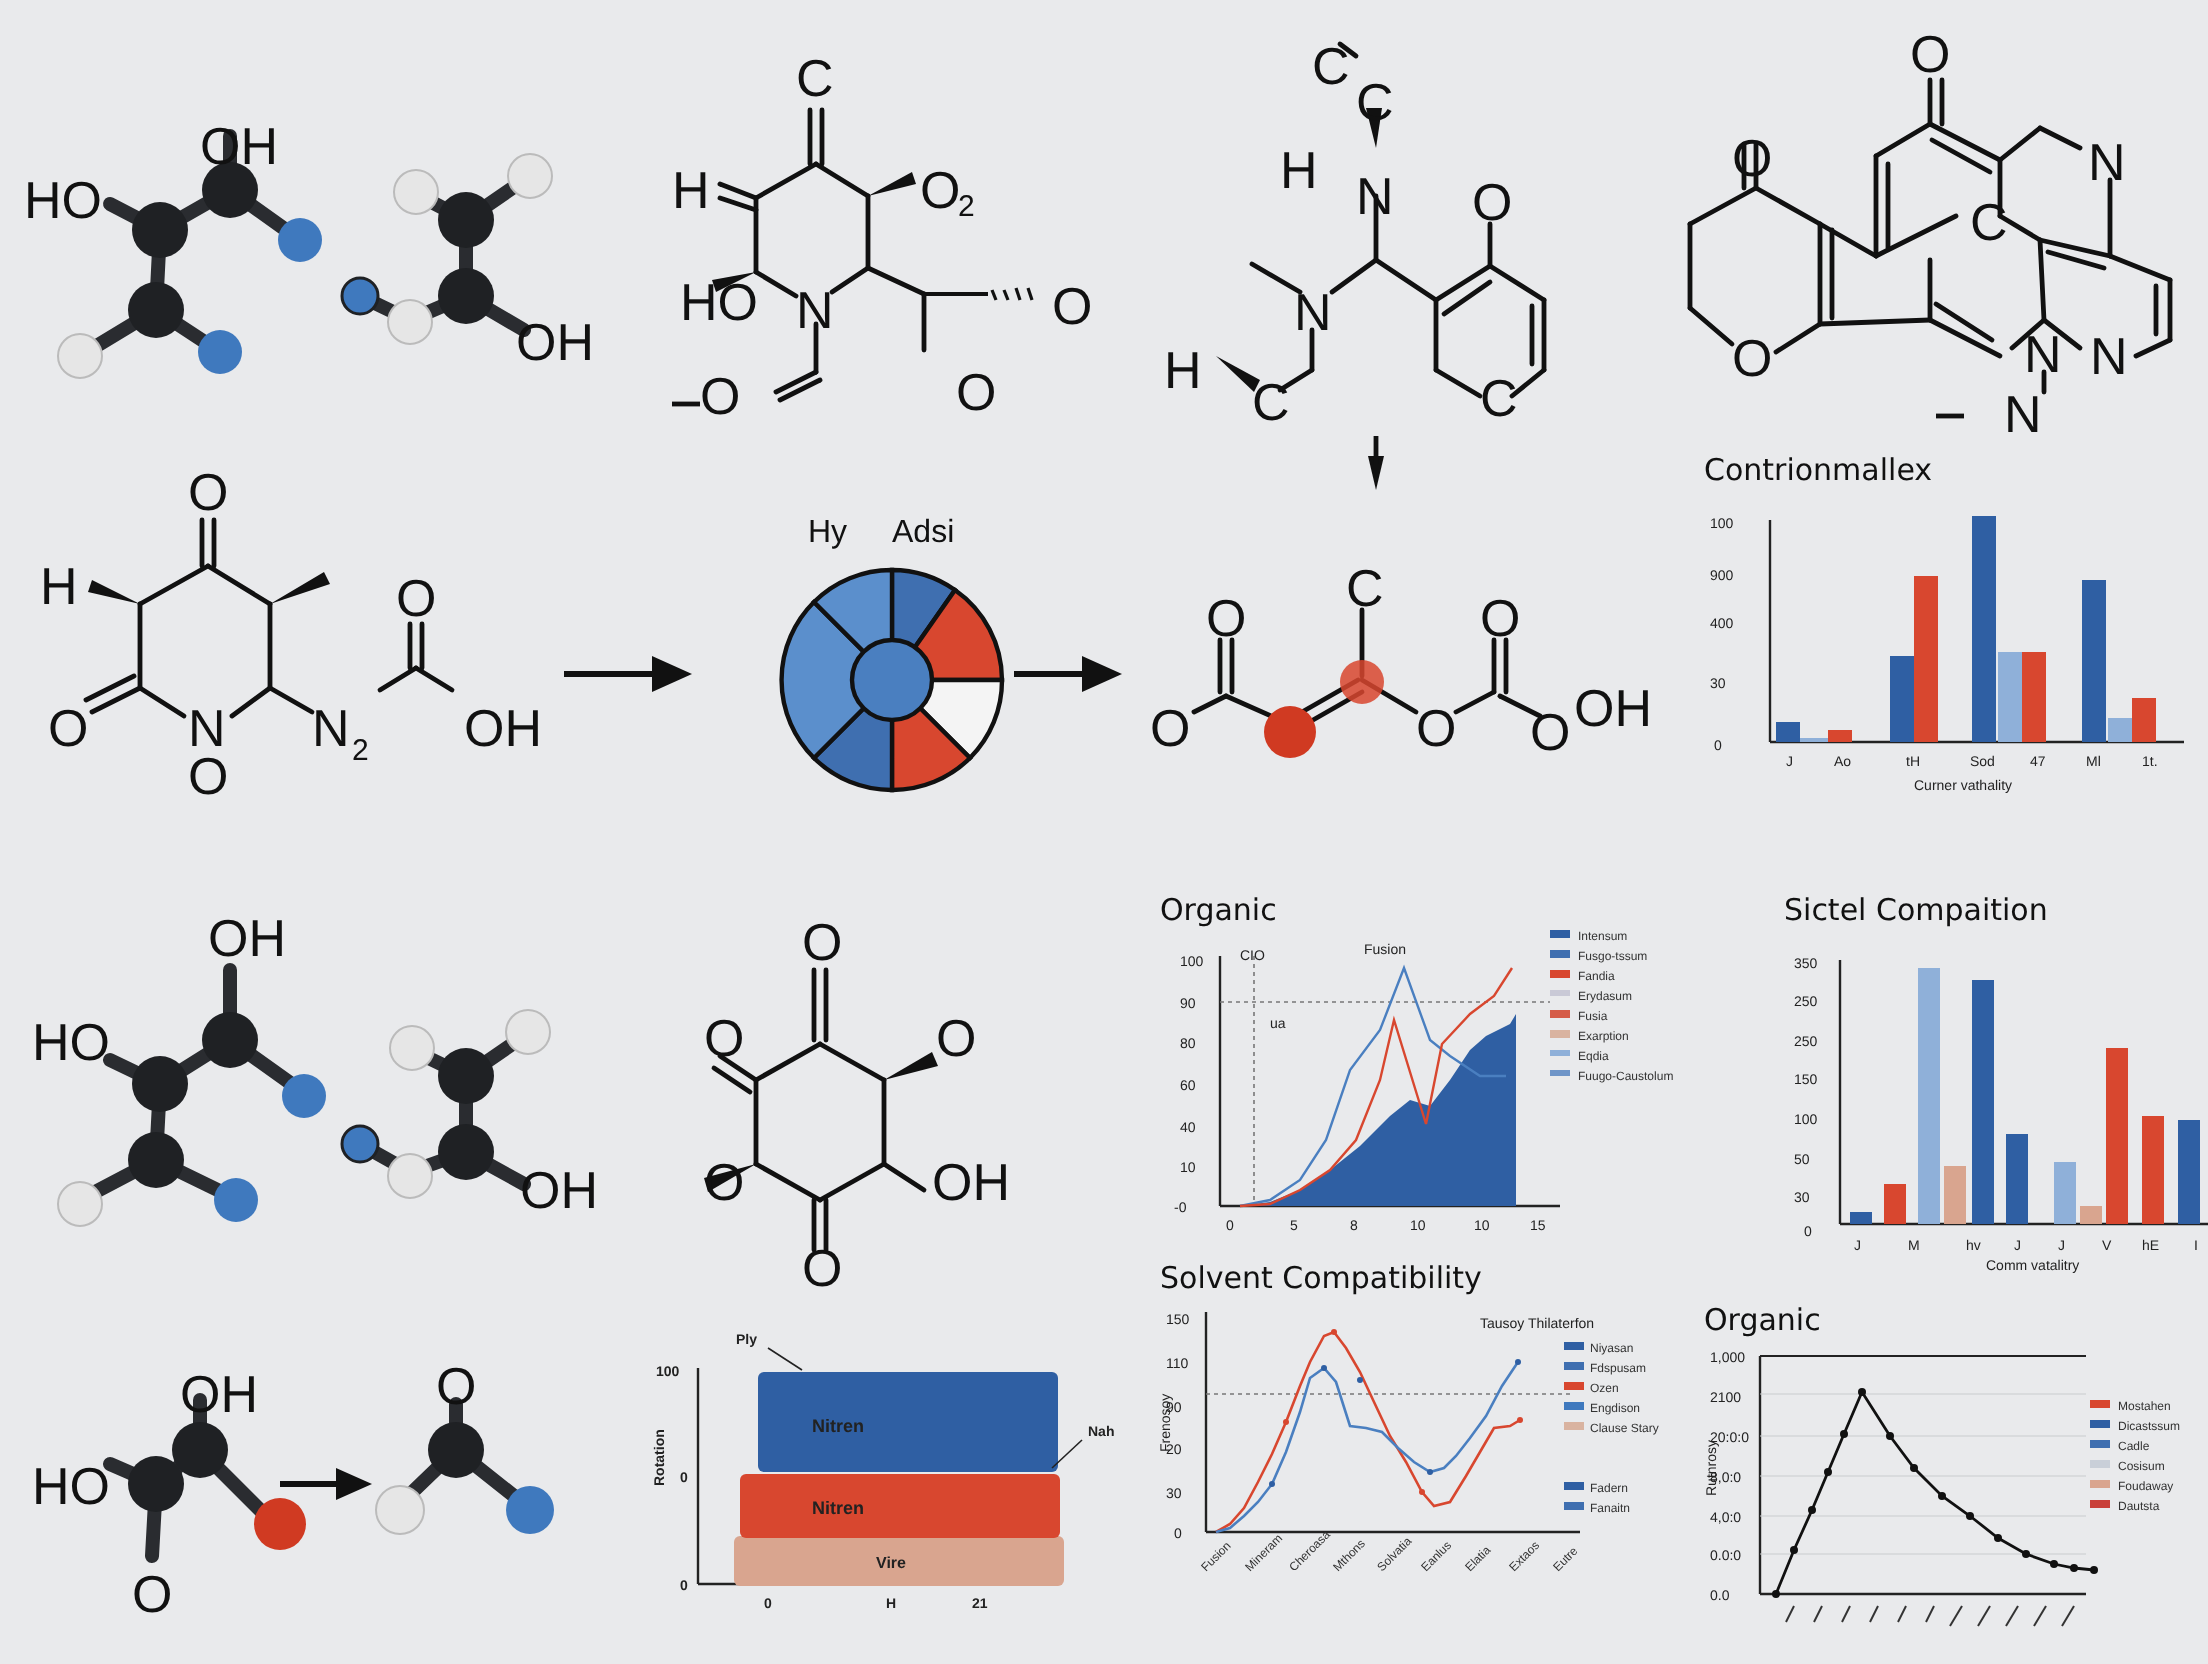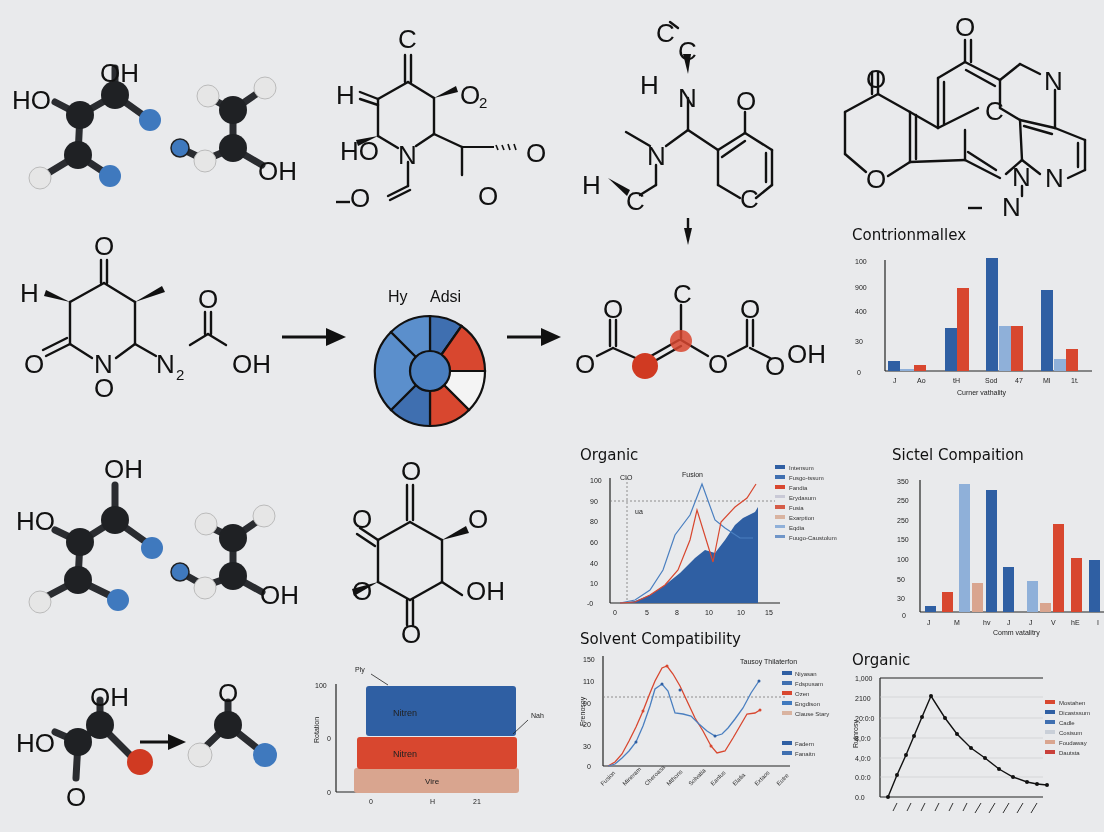--- a/index.html
+++ b/index.html
@@ -222,21 +222,21 @@
   </svg>
 </div>
 
 <div class="panel" style="left:280px;top:322px;width:70px;height:30px;">
   <svg width="70" height="30">
       <line x1="2" y1="15" x2="48" y2="15" stroke="#111" stroke-width="3"></line>
       <polygon points="46,6 66,15 46,24" fill="#111"></polygon>
     </svg>
 </div>
 
-<div class="panel" style="left:360px;top:250px;width:140px;height:150px;margin-top:31px;">
+<div class="panel" style="left:376px;top:250px;width:140px;height:150px;">
   <svg width="140" height="150" viewBox="0 0 140 150">
     <text x="28" y="21" font-size="16" font-family="Liberation Sans, sans-serif" fill="#111">Hy</text>
     <text x="70" y="21" font-size="16" font-family="Liberation Sans, sans-serif" fill="#111">Adsi</text>
     <g transform="translate(70,90)" stroke="#111" stroke-width="2.2">
       <path d="M0,0 L0,-55 A55,55 0 0 1 31.5,-45 Z" fill="#3f6fb0"></path>
       <path d="M0,0 L31.5,-45 A55,55 0 0 1 55,0 Z" fill="#d8472f"></path>
       <path d="M0,0 L55,0 A55,55 0 0 1 39,39 Z" fill="#f4f4f4"></path>
       <path d="M0,0 L39,39 A55,55 0 0 1 0,55 Z" fill="#d8472f"></path>
       <path d="M0,0 L0,55 A55,55 0 0 1 -39,39 Z" fill="#3f6fb0"></path>
       <path d="M0,0 L-39,39 A55,55 0 0 1 -39,-39 Z" fill="#5b8fcc"></path>
@@ -481,21 +481,21 @@
     <circle cx="265" cy="75" r="12" fill="#3f79be"></circle>
     <text class="atom" x="90" y="26">OH</text>
     <text class="atom" x="16" y="72">HO</text>
     <text class="atom" x="66" y="126">O</text>
     <text class="atom" x="218" y="22">O</text>
     <line x1="140" y1="62" x2="170" y2="62" stroke="#111" stroke-width="3"></line>
     <polygon points="168,54 186,62 168,70" fill="#111"></polygon>
   </svg>
 </div>
 
-<div class="panel" style="left:298px;top:660px;width:255px;height:172px;">
+<div class="panel" style="left:311px;top:660px;width:255px;height:172px;font-weight:bold;">
   <svg width="255" height="172" viewBox="305 660 255 172">
     <line class="ax" x1="343" y1="684" x2="343" y2="792"></line>
     <line class="ax" x1="343" y1="792" x2="505" y2="792"></line>
     <text class="tick" x="322" y="688">100</text>
     <text class="tick" x="334" y="741">0</text>
     <text class="tick" x="334" y="795">0</text>
     <text class="tick" x="315" y="748" transform="rotate(-90 318 740)">Rotation</text>
     <rect x="361" y="768" width="165" height="25" rx="3" fill="#d9a58f"></rect>
     <rect x="364" y="737" width="160" height="32" rx="3" fill="#d8472f"></rect>
     <rect x="373" y="686" width="150" height="50" rx="3" fill="#2f5fa3"></rect>

